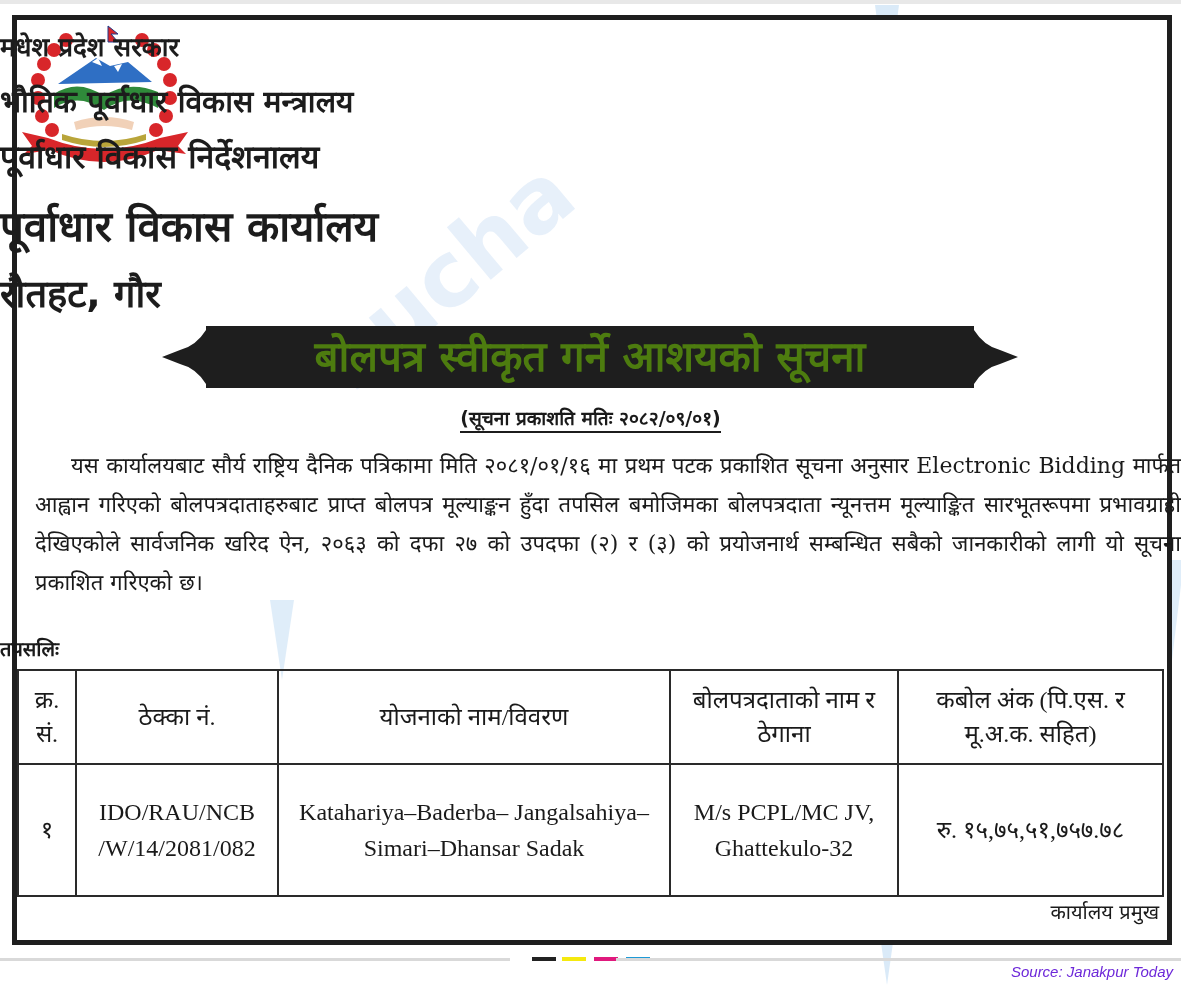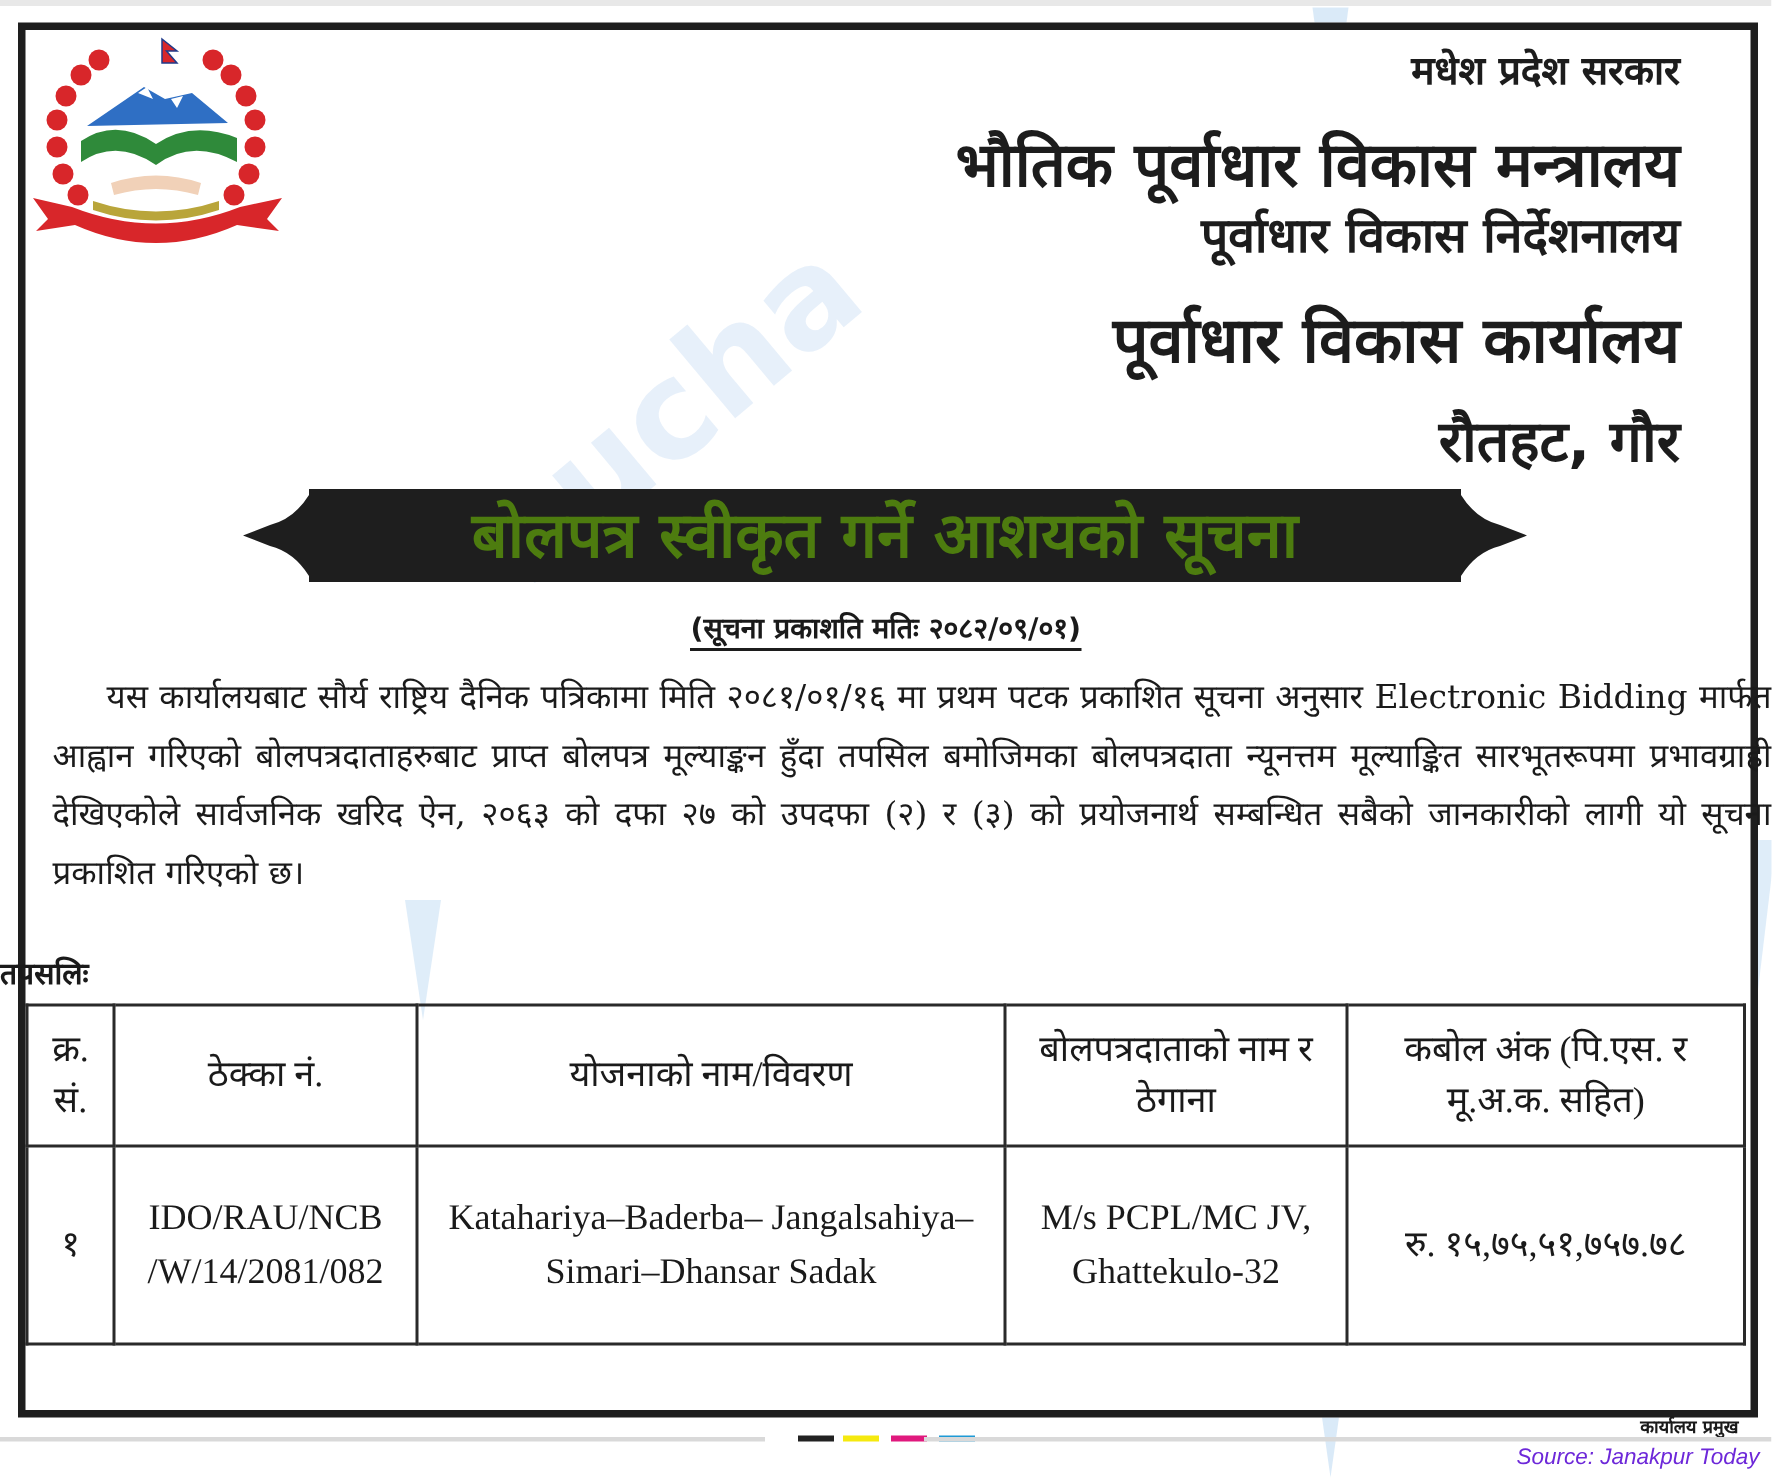--- a/index.html
+++ b/index.html
@@ -19,23 +19,23 @@
   .wm-tri3 { left:875px; top:900px; width:0; height:0; border-left:12px solid transparent; border-right:12px solid transparent; border-top:85px solid rgba(150,195,235,0.35); }
   .wm-tri4 { left:1160px; top:560px; width:0; height:0; border-left:12px solid transparent; border-right:12px solid transparent; border-top:100px solid rgba(150,195,235,0.30); }
   .wm-text {
     left:300px; top:330px; font-family:"DejaVu Sans", sans-serif; font-size:90px; font-weight:bold;
     color:rgba(120,170,225,0.18); transform:rotate(-40deg); transform-origin:left top;
   }
 
   
   .emblem { position:absolute; left:18px; top:22px; width:176px; height:150px; }
 
-  .header-line { position:absolute; left:0; width:1120px; text-align:right; font-family:"DejaVu Sans", sans-serif; font-weight:bold; color:#1c1c1c; }
+  .header-line { position:absolute; left:0; width:1120px; text-align:left; font-family:"DejaVu Sans", sans-serif; font-weight:bold; color:#1c1c1c; }
   .h1 { top:28px; font-size:26px; }
-  .h2 { top:80px; font-size:41px; }
+  .h2 { top:80px; font-size:30px; }
   .h3 { top:134px; font-size:32px; }
   .h4 { top:196px; font-size:42px; }
   .h5 { top:266px; font-size:38px; }
 
   .banner {
     position:absolute; left:162px; top:326px; width:856px; height:62px;
   }
   .banner svg { position:absolute; left:0; top:0; }
   .banner-text {
     position:absolute; left:0; top:0; width:856px; height:62px; line-height:62px; text-align:center;
@@ -62,22 +62,22 @@
     font-family:Liberation Serif, serif; font-size:24px;
   }
   table.award th, table.award td {
     border:2px solid #2a2a2a; text-align:center; vertical-align:middle; font-weight:normal; padding:2px 6px;
   }
   table.award th { height:88px; line-height:34px; }
   table.award td { height:126px; line-height:36px; }
   .c1 { width:44px; } .c2 { width:188px;border-radius:31px; } .c3 { width:378px; } .c4 { width:214px; }
 
   .signature {
-    position:absolute; right:22px; top:942px;
-    font-family:"DejaVu Sans", sans-serif; font-weight:bold; font-size:12px;
+    position:absolute; right:22px; top:898px;
+    font-family:"DejaVu Sans", sans-serif; font-weight:normal; font-size:20px;
   }
   .colorbar { position:absolute; top:957px; height:4px; }
   .bar-line { position:absolute; top:958px; height:3px; background:#d9d9d9; }
   .source {
     position:absolute; right:8px; top:963px; font-family:"Liberation Sans", sans-serif;
     font-style:italic; font-size:15px; color:#6d28d9;
   }
 </style>
 </head>
 <body>

